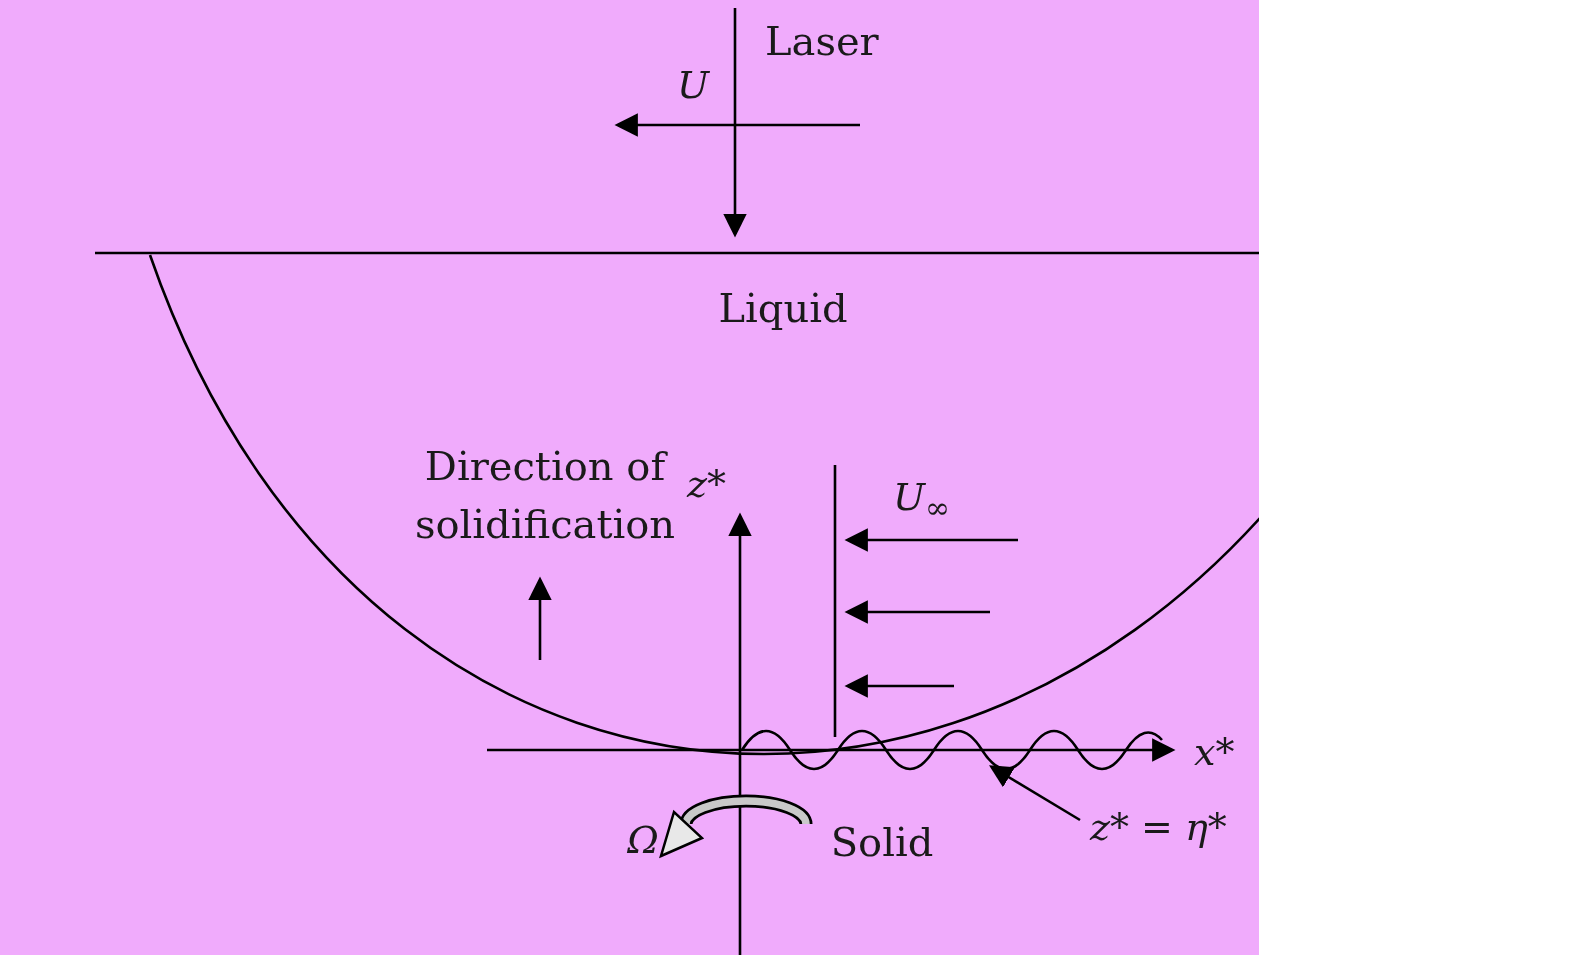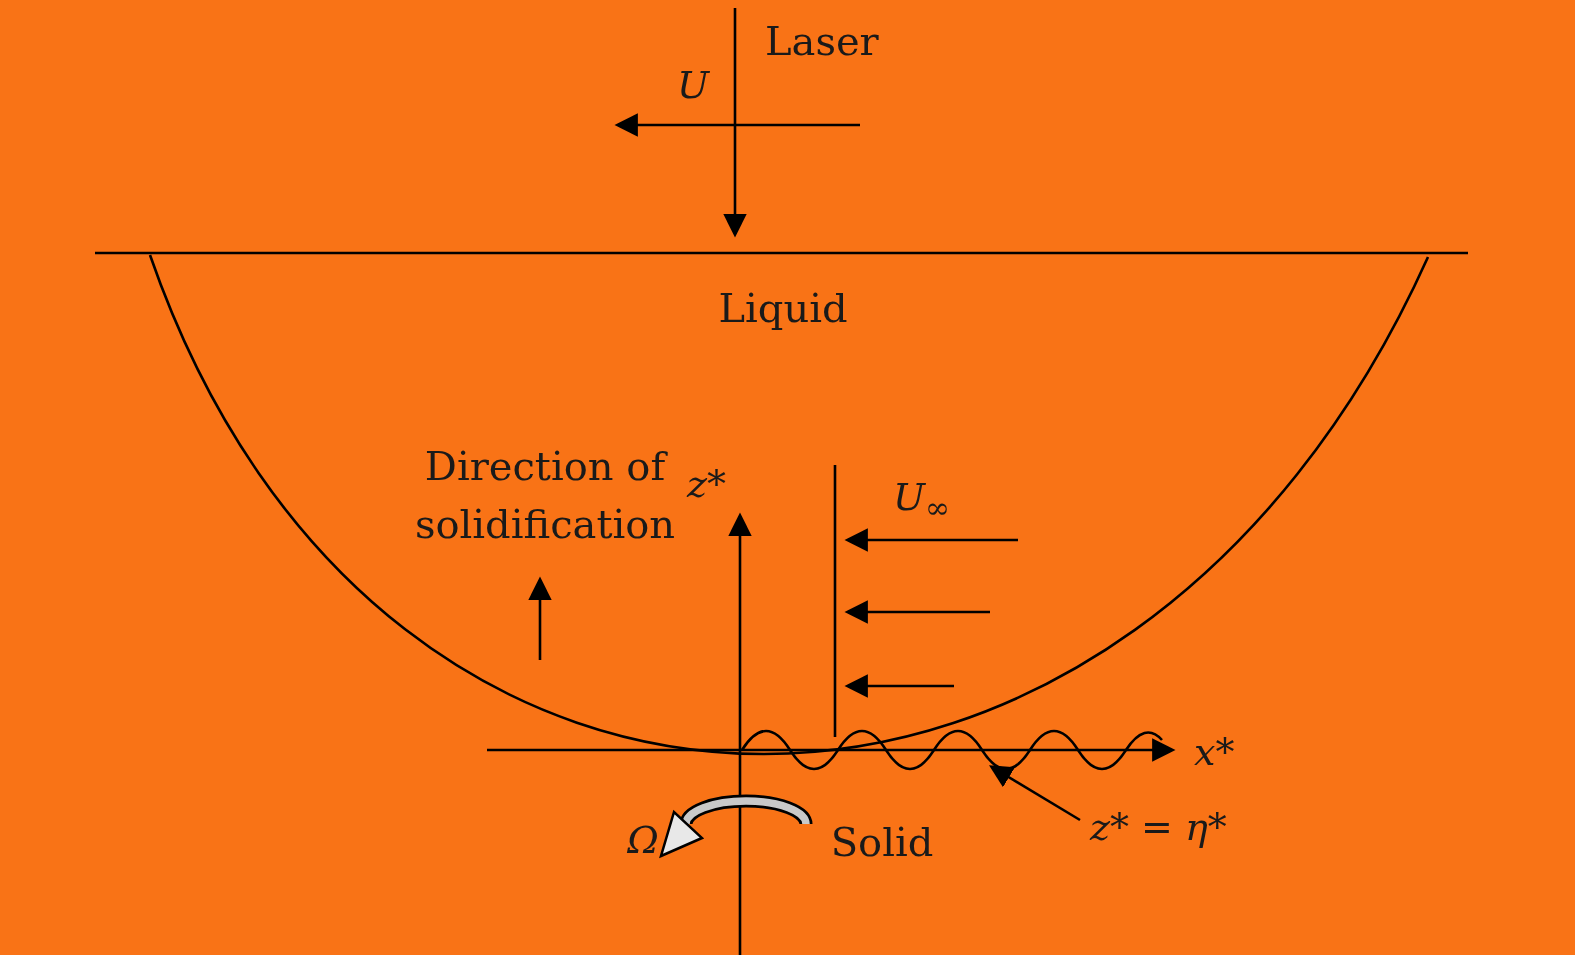--- a/index.html
+++ b/index.html
@@ -2,23 +2,23 @@
 <html><head>
 <meta charset="utf-8">
 <style>
   html, body {
     margin: 0;
     padding: 0;
     background: #ffffff;
   }
   .figure-wrap {
     position: relative;
-    width: 1575px;
+    width: 1259px;
     height: 955px;
-    background: #f97316;
+    background: #f0abfc;
     overflow: hidden;
   }
   svg {
     display: block;
   }
   .word-label {
     font-family: "DejaVu Serif", "Liberation Serif", serif;
     font-size: 40px;
     fill: #1a1a1a;
   }

